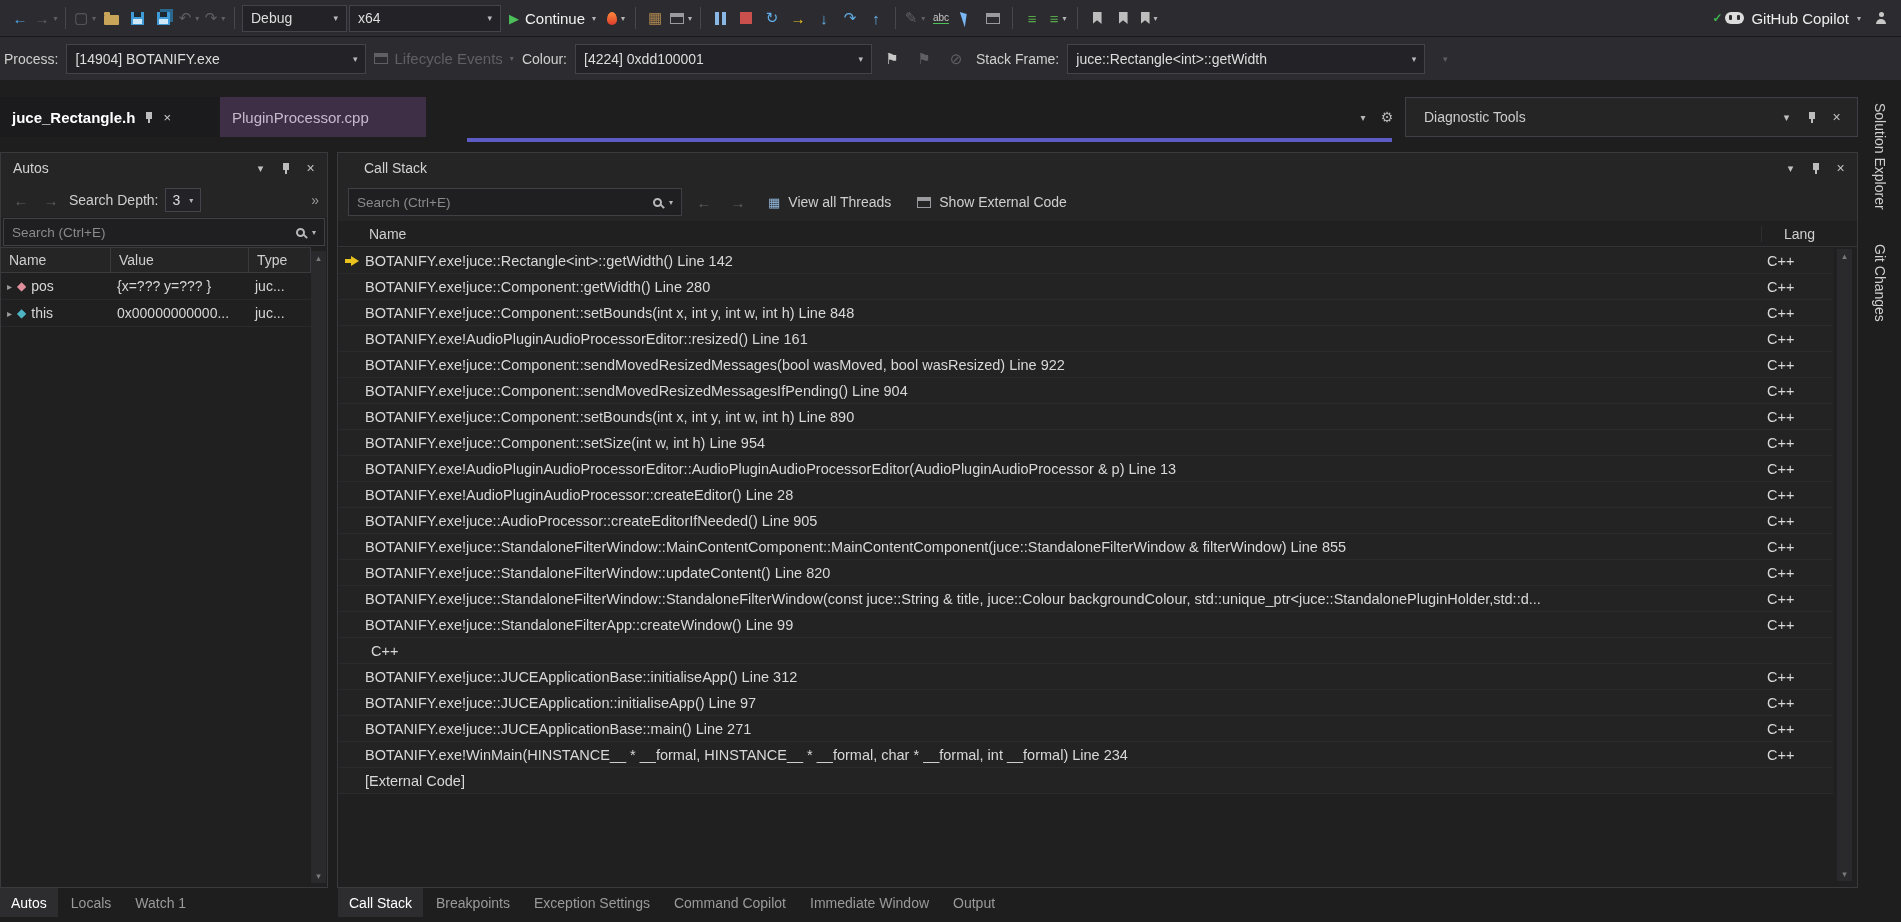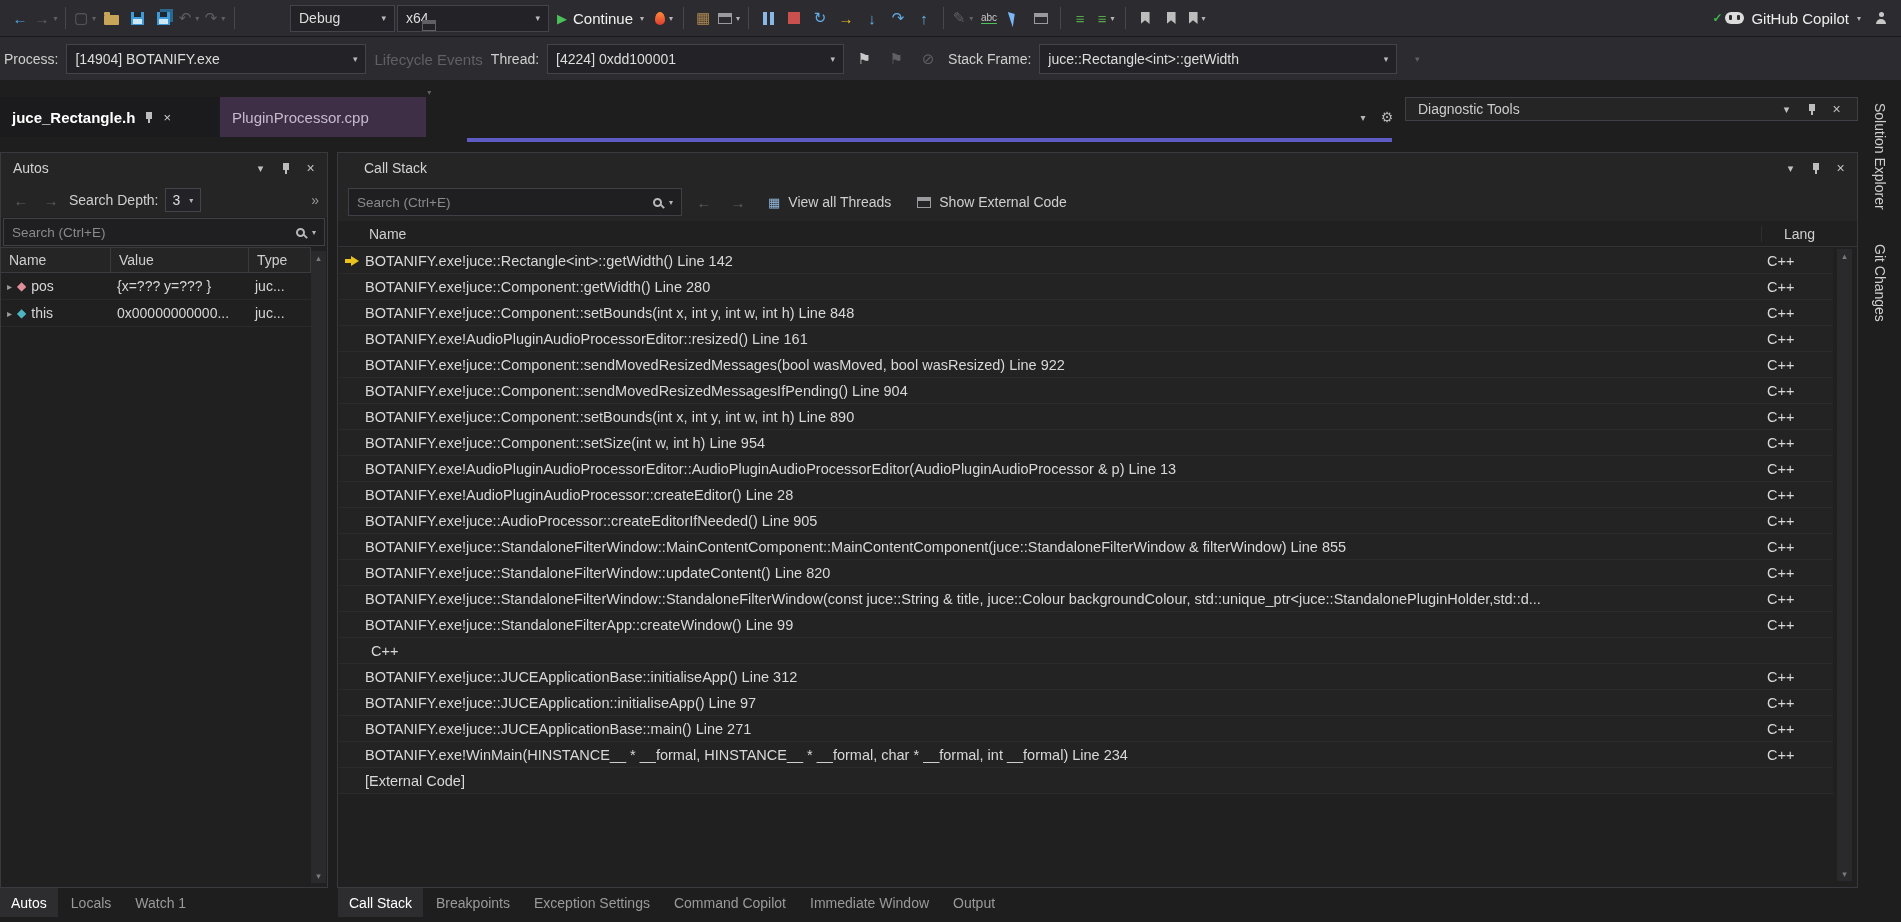--- a/index.html
+++ b/index.html
@@ -54,21 +54,21 @@
   .abc{font-size:10px;color:#c8c8c8;letter-spacing:0;border-bottom:1px solid #4cc15a;line-height:10px;}
 
   
   .tabwell{position:absolute;left:0;top:97px;height:40px;width:100%;}
   .doc-tab{position:absolute;top:0;height:40px;display:flex;align-items:center;padding:0 12px;gap:9px;font-size:15px;}
   .doc-tab.active{left:0;width:219px;background:#1b1b1d;color:#ffffff;font-weight:bold;}
   .doc-tab.preview{left:220px;width:206px;background:#3e2f46;color:#c5b9cc;}
   .tab-x{font-size:13px;color:#cfcfcf;font-weight:normal;}
   .well-btn{position:absolute;top:9px;width:22px;height:22px;display:flex;align-items:center;justify-content:center;color:#b5b5b5;}
   .hscroll{position:absolute;left:467px;top:138px;width:925px;height:4px;background:#5d5bc4;}
-  .diag{position:absolute;left:1405px;top:97px;width:453px;height:24px;background:#252526;border:1px solid #3f3f46;display:flex;align-items:center;padding:0 8px 0 12px;color:#cccccc;font-size:14px;}
+  .diag{position:absolute;left:1405px;top:97px;width:453px;height:40px;background:#252526;border:1px solid #3f3f46;display:flex;align-items:center;padding:0 8px 0 18px;color:#cccccc;font-size:14px;}
   .hicon{width:25px;height:24px;display:inline-flex;align-items:center;justify-content:center;color:#c0c0c0;font-size:11px;}
 
   
   .panel{position:absolute;top:152px;height:736px;background:#202021;border:1px solid #3a3a3e;}
   .autos{left:0;width:328px;}
   .cstack{left:337px;width:1521px;}
   .phead{height:30px;display:flex;align-items:center;padding:0 4px 0 12px;color:#d2d2d2;background:#252526;font-size:14px;}
   .phead .sp{flex:1;}
 
   
@@ -136,21 +136,21 @@
       </span>
     <span class="tbtn">
         <span class="i-save"></span>
       </span>
     <span class="tbtn">
         <span class="i-save all"></span>
       </span>
     <span class="tbtn dim">↶<span class="caret dim">▾</span></span>
     <span class="tbtn dim">↷<span class="caret dim">▾</span></span>
     <span class="sep"></span>
-    <div class="dd" style="width:105px;margin-left:48px;">
+    <div class="dd" style="width:105px;">
       <span class="dval">Debug</span>
       <span class="dcar">▾</span>
     </div>
     <div class="dd" style="width:152px;">
       <span class="dval">x64</span>
       <span class="dcar">▾</span>
     </div>
     <span class="tbtn" style="gap:6px;color:#f1f1f1;padding:0 6px;">
       <span style="color:#4cc15a;font-size:13px;">▶</span>
       <span>Continue</span>
@@ -217,26 +217,26 @@
         <span class="i-user"></span>
       </span>
   </div>
 
   <div class="tb2 row">
     <span class="lbl">Process:</span>
     <div class="dd" style="width:300px;">
       <span class="dval">[14904] BOTANIFY.exe</span>
       <span class="dcar">▾</span>
     </div>
-    <span class="tbtn dim" style="gap:20px;flex-direction:column;">
+    <span class="tbtn dim" style="gap:6px;">
       <span class="i-window dimmed"></span>
       <span>Lifecycle Events</span>
       <span class="caret dim">▾</span>
     </span>
-    <span class="lbl">Thread:</span>
+    <span class="lbl">Colour:</span>
     <div class="dd" style="width:297px;">
       <span class="dval">[4224] 0xdd100001</span>
       <span class="dcar">▾</span>
     </div>
     <span class="tbtn">⚑</span>
     <span class="tbtn dim">⚑</span>
     <span class="tbtn dim">⊘</span>
     <span class="lbl">Stack Frame:</span>
     <div class="dd" style="width:358px;">
       <span class="dval">juce::Rectangle&lt;int&gt;::getWidth</span>

